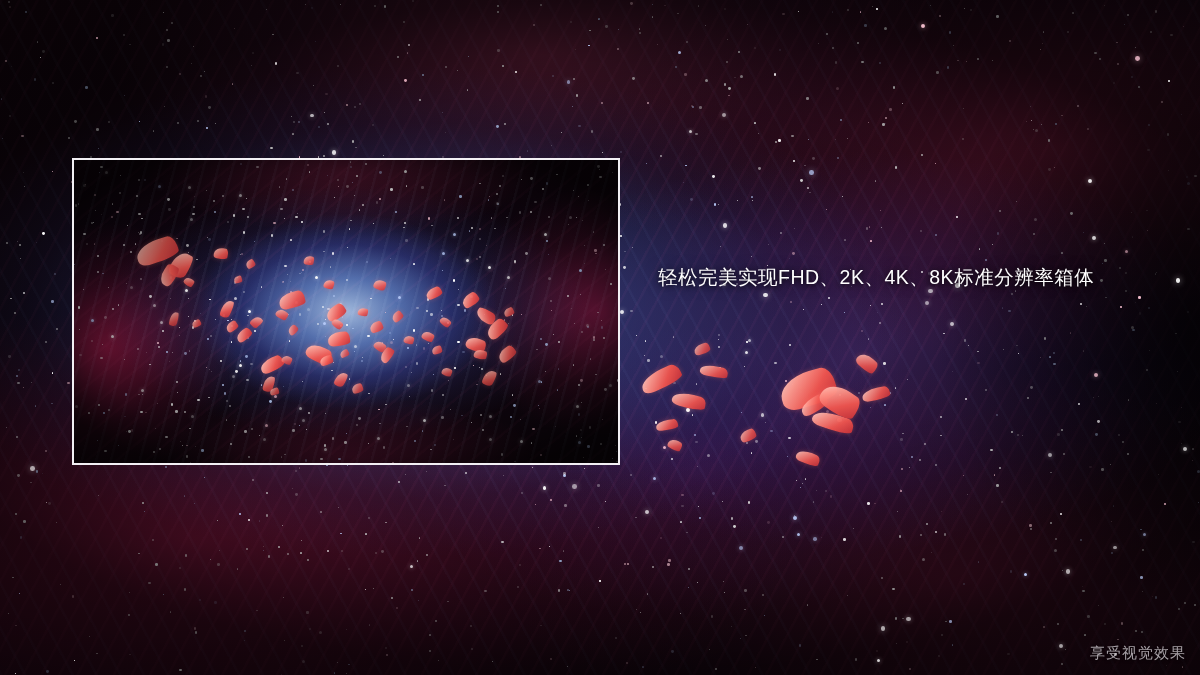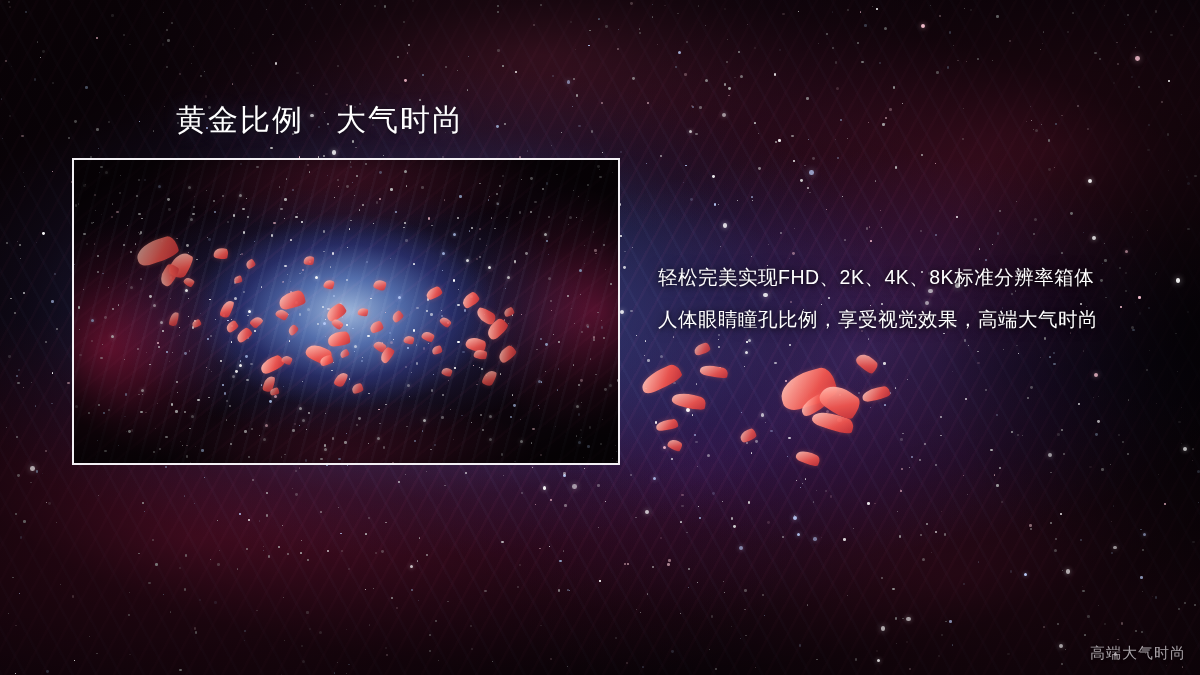--- a/index.html
+++ b/index.html
@@ -1193,21 +1193,20 @@
       <span class="petal" style="left:800px;top:398px;width:28px;height:14px;transform:rotate(-30deg);opacity:0.92;"></span>
       <span class="petal" style="left:812px;top:414px;width:42px;height:16px;transform:rotate(18deg);opacity:0.94;"></span>
       <span class="petal" style="left:820px;top:388px;width:40px;height:26px;transform:rotate(34deg);opacity:0.95;"></span>
       <span class="petal" style="left:862px;top:388px;width:28px;height:12px;transform:rotate(-12deg);opacity:0.9;"></span>
       <span class="petal" style="left:796px;top:452px;width:24px;height:12px;transform:rotate(22deg);opacity:0.9;"></span>
       <span class="petal" style="left:740px;top:430px;width:16px;height:11px;transform:rotate(-20deg);opacity:0.85;"></span>
       <span class="petal" style="left:856px;top:356px;width:22px;height:14px;transform:rotate(42deg);opacity:0.88;"></span>
       <span class="petal" style="left:694px;top:344px;width:16px;height:10px;transform:rotate(-18deg);opacity:0.82;"></span>
     </div>
 
-  <div class="title">黄金比例　大气时尚</div>
 
   <div class="frame">
     <div class="frame-inner">
       <div class="frame-neb"></div>
       <div class="frame-fil"></div>
       <div class="starfield" id="frame-stars">
           <span class="star" style="left:482.3px;top:13.5px;width:1.6px;height:1.6px;background:rgba(255,255,255,0.76);"></span>
           <span class="star" style="left:225.4px;top:246.5px;width:3.1px;height:3.1px;background:rgba(255,255,255,0.59);box-shadow:0 0 4.0px rgba(255,255,255,0.41);"></span>
           <span class="star" style="left:274.5px;top:218.2px;width:1.9px;height:1.9px;background:rgba(255,255,255,0.61);"></span>
           <span class="star" style="left:378.5px;top:119.1px;width:2.7px;height:2.7px;background:rgba(255,255,255,0.98);"></span>
@@ -1766,18 +1765,17 @@
           <span class="petal" style="left:172px;top:100px;width:9px;height:8px;transform:rotate(-28deg);opacity:0.82;"></span>
           <span class="petal" style="left:208px;top:196px;width:10px;height:8px;transform:rotate(30deg);opacity:0.8;"></span>
           <span class="petal" style="left:160px;top:116px;width:8px;height:7px;transform:rotate(-12deg);opacity:0.78;"></span>
         </div>
       <div class="frame-vig"></div>
     </div>
   </div>
 
   <div class="body-block">
     <div class="body-line">轻松完美实现FHD、2K、4K、8K标准分辨率箱体</div>
-    <div class="body-line">人体眼睛瞳孔比例，享受视觉效果，高端大气时尚</div>
   </div>
 
-  <div class="watermark">高端大气时尚</div>
+  <div class="watermark">享受视觉效果</div>
 
 </div>
 
 </body></html>

